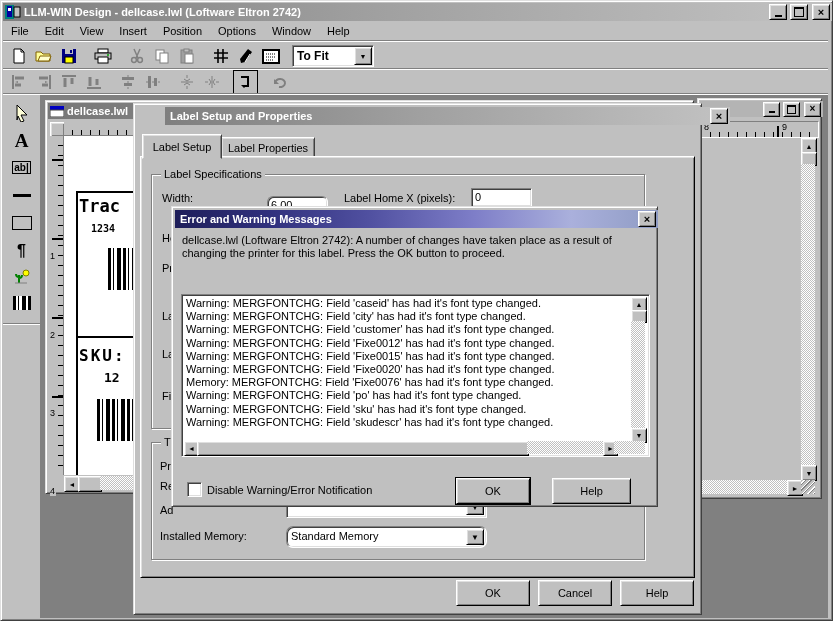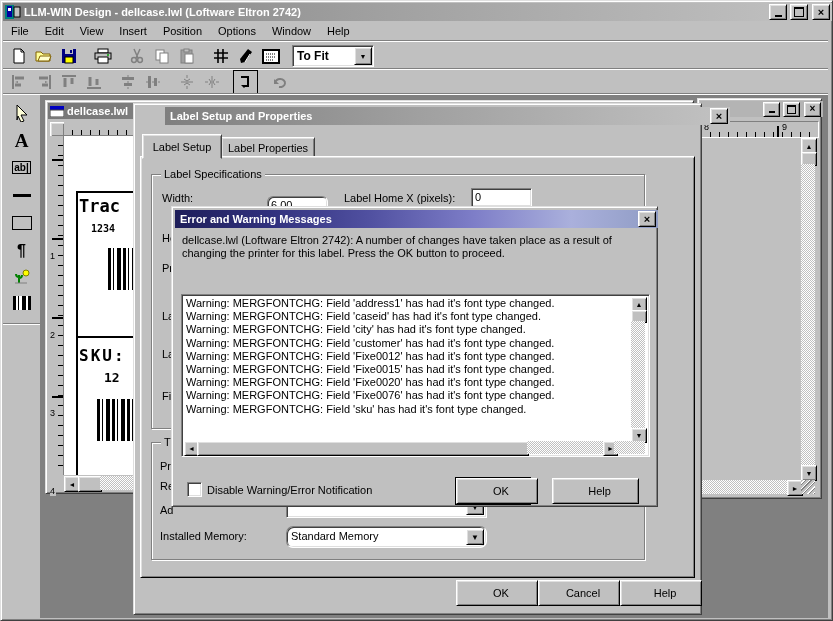--- a/index.html
+++ b/index.html
@@ -17,21 +17,21 @@
   .titlebar{display:flex;align-items:center;gap:3px;padding:0 2px;height:18px;overflow:hidden;}
   .titletext{color:#fff;font-weight:bold;font-size:11px;white-space:nowrap;}
   .t-inactive{background:linear-gradient(90deg,#7f7f7f 0%,#a0a0a0 45%,#c2c2c2 100%);}
   .t-active{background:linear-gradient(90deg,#1e1e5a 0%,#31317e 20%,#5050a0 40%,#7e7ec8 62%,#aab0dc 82%,#8f9cc4 100%);}
   .caption-btn{width:16px;height:14px;display:flex;align-items:center;justify-content:center;
           font-size:10px;font-weight:bold;line-height:1;}
   .caption-sm{width:15px;height:13px;}
   .menu-item{padding:2px 8px;}
   .tbtn{width:25px;height:24px;display:flex;align-items:center;justify-content:center;}
   .tsep{width:9px;height:24px;}
-  .btn{display:flex;align-items:center;justify-content:center;font-size:11px;padding-left:8px;}
+  .btn{display:flex;align-items:center;justify-content:center;font-size:11px;}
   .dither{background-color:#fff;background-image:
       linear-gradient(45deg,#c0c0c0 25%,transparent 25% 75%,#c0c0c0 75%),
       linear-gradient(45deg,#c0c0c0 25%,transparent 25% 75%,#c0c0c0 75%);
       background-position:0 0,1px 1px;background-size:2px 2px;}
   .scroll-arrow{display:flex;align-items:center;justify-content:center;font-size:7px;line-height:1;}
   .hruler{background:
       repeating-linear-gradient(90deg,transparent 0 75px,#000 75px 77px) bottom/100% 11px no-repeat,
       repeating-linear-gradient(90deg,transparent 0 8px,#000 8px 9px) bottom/100% 5px no-repeat,#c0c0c0;}
   .vruler{background:
       repeating-linear-gradient(0deg,transparent 0 77px,#000 77px 79px) right/11px 100% no-repeat,
@@ -399,29 +399,30 @@
 <div class="abs raised" style="left:171px;top:206px;width:485px;height:299px;background:#c0c0c0;">
   <div class="titlebar abs t-active" style="left:3px;top:3px;width:479px;height:18px;">
     <span class="titletext" style="padding-left:3px;">Error and Warning Messages</span>
     <span style="flex:1"></span>
     <span class="caption-btn btnface" style="font-size:11px;">×</span>
   </div>
   <div class="abs" style="left:10px;top:27px;width:458px;line-height:13px;">dellcase.lwl (Loftware Eltron 2742): A number of changes have taken place as a result of changing the printer for this label.  Press the OK button to proceed.</div>
 
   <div class="abs sunken" style="left:9px;top:87px;width:467px;height:161px;">
     <div class="abs" style="left:2px;top:2px;width:447px;height:144px;overflow:hidden;">
-        <div class="warnrow">Warning: MERGFONTCHG: Field 'address1' has had it's font type changed.</div>
         <div class="warnrow">Warning: MERGFONTCHG: Field 'caseid' has had it's font type changed.</div>
         <div class="warnrow">Warning: MERGFONTCHG: Field 'city' has had it's font type changed.</div>
         <div class="warnrow">Warning: MERGFONTCHG: Field 'customer' has had it's font type changed.</div>
         <div class="warnrow">Warning: MERGFONTCHG: Field 'Fixe0012' has had it's font type changed.</div>
         <div class="warnrow">Warning: MERGFONTCHG: Field 'Fixe0015' has had it's font type changed.</div>
         <div class="warnrow">Warning: MERGFONTCHG: Field 'Fixe0020' has had it's font type changed.</div>
-        <div class="warnrow">Warning: MERGFONTCHG: Field 'Fixe0076' has had it's font type changed.</div>
+        <div class="warnrow">Memory: MERGFONTCHG: Field 'Fixe0076' has had it's font type changed.</div>
+        <div class="warnrow">Warning: MERGFONTCHG: Field 'po' has had it's font type changed.</div>
         <div class="warnrow">Warning: MERGFONTCHG: Field 'sku' has had it's font type changed.</div>
+        <div class="warnrow">Warning: MERGFONTCHG: Field 'skudescr' has had it's font type changed.</div>
       </div>
     <div class="abs" style="left:449px;top:2px;width:14px;height:144px;">
       <span class="btnface abs scroll-arrow" style="left:0;top:0;width:14px;height:13px;">▲</span>
       <span class="btnface abs" style="left:0;top:13px;width:14px;height:11px;"></span>
       <span class="abs dither" style="left:0;top:24px;width:14px;height:107px;"></span>
       <span class="btnface abs scroll-arrow" style="left:0;top:131px;width:14px;height:13px;">▼</span>
     </div>
     <div class="abs" style="left:2px;top:146px;width:447px;height:13px;">
       <span class="btnface abs scroll-arrow" style="left:0;top:0;width:13px;height:13px;">◄</span>
       <span class="btnface abs" style="left:13px;top:0;width:330px;height:13px;"></span>

